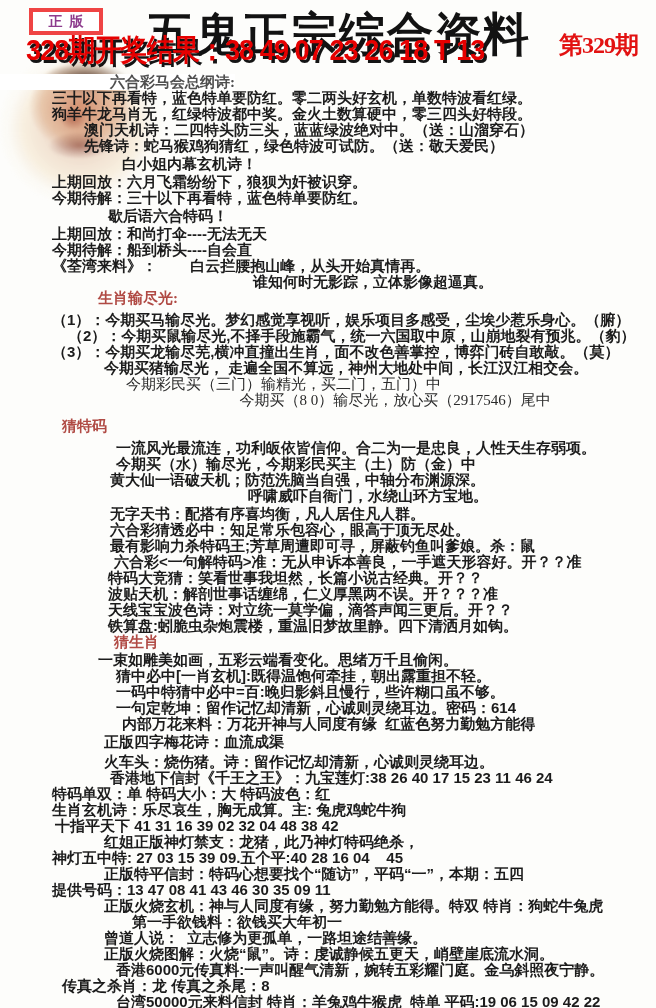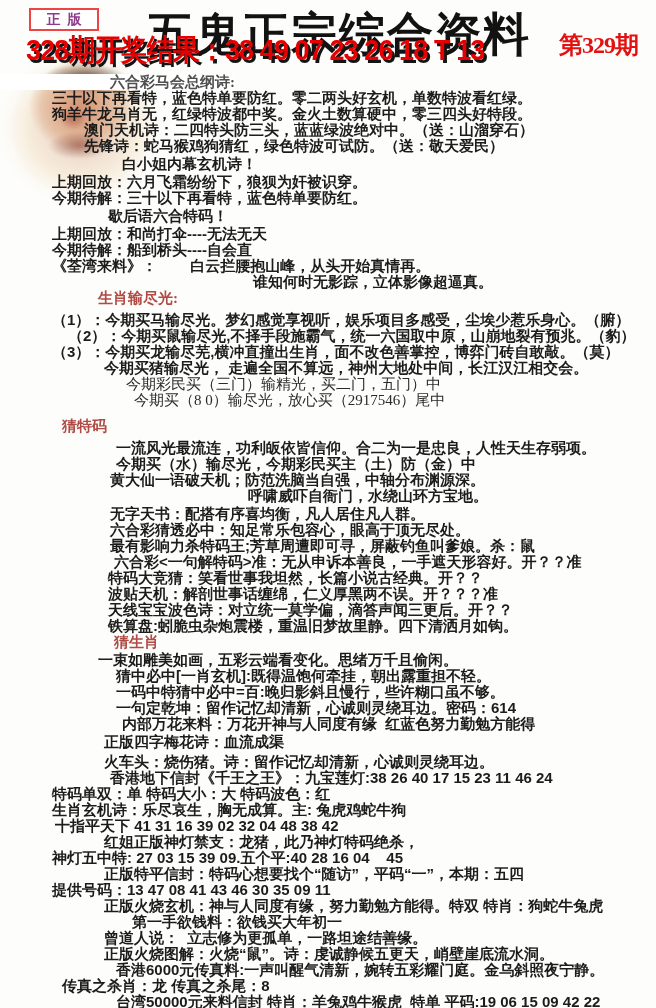--- a/index.html
+++ b/index.html
@@ -16,21 +16,21 @@
       radial-gradient(ellipse 30% 11% at 52% 30%, rgba(45,32,28,.72), rgba(45,32,28,0) 72%),
       radial-gradient(ellipse 26% 9% at 51% 17%, rgba(120,108,96,.5), rgba(120,108,96,0) 75%),
       radial-gradient(ellipse 9% 8% at 46% 50%, rgba(150,62,40,.5), rgba(150,62,40,0) 75%),
       radial-gradient(ellipse 20% 9% at 49% 64%, rgba(125,52,40,.55), rgba(125,52,40,0) 78%),
       radial-gradient(ellipse 34% 30% at 50% 44%, rgba(208,132,96,.82), rgba(218,164,124,.5) 58%, rgba(218,164,124,0) 78%),
       radial-gradient(ellipse 46% 44% at 50% 55%, rgba(196,126,92,.4), rgba(238,214,178,.38) 62%, rgba(250,244,228,.25) 80%, rgba(250,244,228,0) 92%);
     filter:blur(1.2px);
   }
   .badge{
     position:absolute;left:29px;top:8px;width:66px;height:19px;
-    border:2px solid #ef4444;background:rgba(255,255,255,.88);
+    border:4px solid #ef4444;background:rgba(255,255,255,.88);
     color:#8d3b8d;font-family:"Liberation Serif",serif;font-weight:bold;
     font-size:14px;line-height:19px;text-align:center;letter-spacing:7px;text-indent:7px;
   }
   .title{
     position:absolute;left:147px;top:4px;white-space:nowrap;
     font-family:"Liberation Serif",serif;font-weight:bold;
     font-size:46px;letter-spacing:2px;color:#121212;z-index:2;
   }
   .issue{
     position:absolute;left:559px;top:29px;white-space:nowrap;
@@ -72,21 +72,21 @@
       <div class="line b" style="padding-left: 52px; margin-top: 2px;">上期回放：和尚打伞----无法无天</div>
       <div class="line b" style="padding-left: 52px;">今期待解：船到桥头----自会直</div>
       <div class="line b" style="padding-left: 52px;">《荃湾来料》：        白云拦腰抱山峰，从头开始真情再。</div>
       <div class="line b" style="padding-left: 253px;">谁知何时无影踪，立体影像超逼真。</div>
       <div class="line r" style="padding-left: 98px; ">生肖输尽光:</div>
       <div class="line b" style="padding-left: 52px; margin-top: 6px;">（1）：今期买马输尽光。梦幻感觉享视听，娱乐项目多感受，尘埃少惹乐身心。（腑）</div>
       <div class="line b" style="padding-left: 68px;">（2）：今期买鼠输尽光,不择手段施霸气，统一六国取中原，山崩地裂有预兆。（豹）</div>
       <div class="line b" style="padding-left: 52px;">（3）：今期买龙输尽芜,横冲直撞出生肖，面不改色善掌控，博弈门砖自敢敲。（莫）</div>
       <div class="line b" style="padding-left: 104px;">今期买猪输尽光， 走遍全国不算远，神州大地处中间，长江汉江相交会。</div>
       <div class="line l" style="padding-left: 126px;">今期彩民买（三门）输精光，买二门，五门）中</div>
-      <div class="line l" style="padding-left: 134px;">今期买（8 0）输尽光，放心买（2917546）尾中</div>
+      <div class="line l" style="padding-left: 134px; text-align: center;">今期买（8 0）输尽光，放心买（2917546）尾中</div>
       <div class="line r" style="padding-left: 62px; margin-top: 10px;">猜特码</div>
       <div class="line b" style="padding-left: 116px; margin-top: 6px;">一流风光最流连，功利皈依皆信仰。合二为一是忠良，人性天生存弱项。</div>
       <div class="line b" style="padding-left: 116px;">今期买（水）输尽光，今期彩民买主（土）防（金）中</div>
       <div class="line b" style="padding-left: 110px;">黄大仙一语破天机；防范洗脑当自强，中轴分布渊源深。</div>
       <div class="line b" style="padding-left: 248px;">呼啸威吓自衙门，水绕山环方宝地。</div>
       <div class="line b" style="padding-left: 110px; margin-top: 2px;">无字天书：配搭有序喜均衡，凡人居住凡人群。</div>
       <div class="line b" style="padding-left: 110px;">六合彩猜透必中：知足常乐包容心，眼高于顶无尽处。</div>
       <div class="line b" style="padding-left: 110px;">最有影响力杀特码王;芳草周遭即可寻，屏蔽钓鱼叫爹娘。杀：鼠</div>
       <div class="line b" style="padding-left: 114px;">六合彩&lt;一句解特码&gt;准：无从申诉本善良，一手遮天形容好。开？？准</div>
       <div class="line b" style="padding-left: 108px;">特码大竞猜：笑看世事我坦然，长篇小说古经典。开？？</div>

